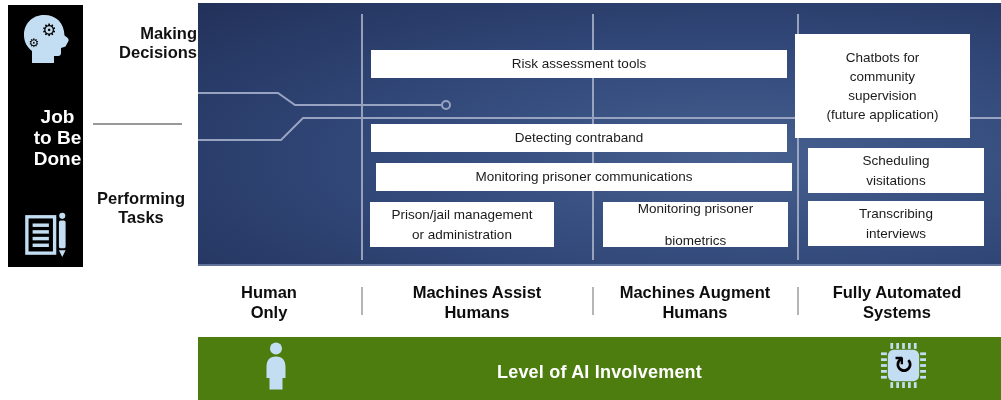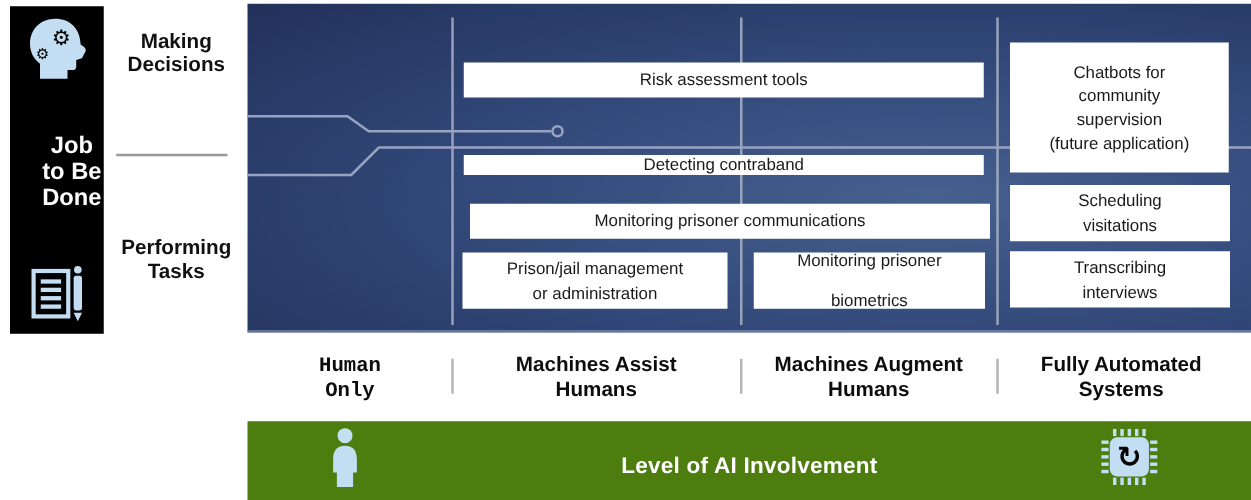--- a/index.html
+++ b/index.html
@@ -8,49 +8,49 @@
 
   
   #jobs-sidebar { position:absolute; left:8px; top:5px; width:75px; height:262px; background:#000;
     display:flex; flex-direction:column; align-items:center; justify-content:space-between; padding:9px 0 10px; }
   #sidebar-title { color:#fff; font-weight:bold; font-size:19px; line-height:1.12; text-align:center; }
   #sidebar-title span { display:block;margin-left:24px; }
 
   
   .row-label { position:absolute; left:85px; width:112px; text-align:center; font-weight:bold;
     font-size:16.5px; line-height:1.18; color:#111; }
-  #row-label-making { top:24px; }
+  #row-label-making { top:24px;text-align:right; }
   #row-label-performing { top:189px; }
   #row-separator { position:absolute; left:93px; top:123px; width:89px; height:0; border-top:2.5px solid #999; }
 
   
   #matrix-panel { position:absolute; left:198px; top:3px; width:803px; height:263px;
     background:radial-gradient(ellipse 130% 120% at 68% 60%, #46608f 0%, #32497a 35%, #22315a 72%, #182343 100%);
     border-bottom:2px solid rgba(150,168,205,0.55); }
   .column-divider { position:absolute; top:11px; width:2px; height:246px; background:#a9b2c9; opacity:.85; z-index:1; }
   #divider-1 { left:163px; } #divider-2 { left:394px; } #divider-3 { left:599px; }
   #circuit-traces { position:absolute; left:0; top:0; z-index:2; }
 
   .pbox { position:absolute; background:#fff; color:#1a1a1a; z-index:3; display:flex; flex-direction:column;
     align-items:center; justify-content:center; text-align:left; font-size:13.5px; line-height:1.42; }
   .pbox span { display:block; }
   #box-risk           { left:173px; top:47px;  width:416px; height:28px; }
-  #box-contraband     { left:173px; top:121px; width:416px; height:16px; }
+  #box-contraband     { left:173px; top:121px; width:416px; height:28px; }
   #box-communications { left:178px; top:160px; width:416px; height:28px; }
-  #box-prison         { left:172px; top:199px; width:212px; height:45px; }
+  #box-prison         { left:172px; top:199px; width:184px; height:45px; }
   #box-biometrics     { left:405px; top:199px; width:185px; height:45px;gap:12px; }
-  #box-chatbots       { left:610px; top:31px;  width:175px; height:104px; }
+  #box-chatbots       { left:597px; top:31px;  width:175px; height:104px; }
   #box-scheduling     { left:610px; top:145px; width:176px; height:45px; }
   #box-transcribing   { left:610px; top:198px; width:176px; height:45px; }
 
   
   .axis-label { position:absolute; top:283px; text-align:center; font-weight:bold; font-size:16.5px;
     line-height:1.2; color:#0d0d0d; }
   .axis-label span { display:block; }
-  #axis-human   { left:200px; width:160px;font-family:Liberation Mono, monospace; }
+  #axis-human   { left:189px; width:160px; }
   #axis-assist  { left:397px; width:160px; }
   #axis-augment { left:605px; width:180px; }
   #axis-auto    { left:817px; width:160px; }
   .axis-tick { position:absolute; top:287px; width:2px; height:28px; background:#b5b5b5; }
   #tick-1 { left:361px; } #tick-2 { left:592px; } #tick-3 { left:797px; }
 
   
   #ai-involvement-bar { position:absolute; left:198px; top:337px; width:803px; height:71px; background:#4d7c0f;
     display:flex; align-items:center; justify-content:center; }
   #footer-title { color:#fff; font-weight:bold; font-size:18px; letter-spacing:.2px; }

